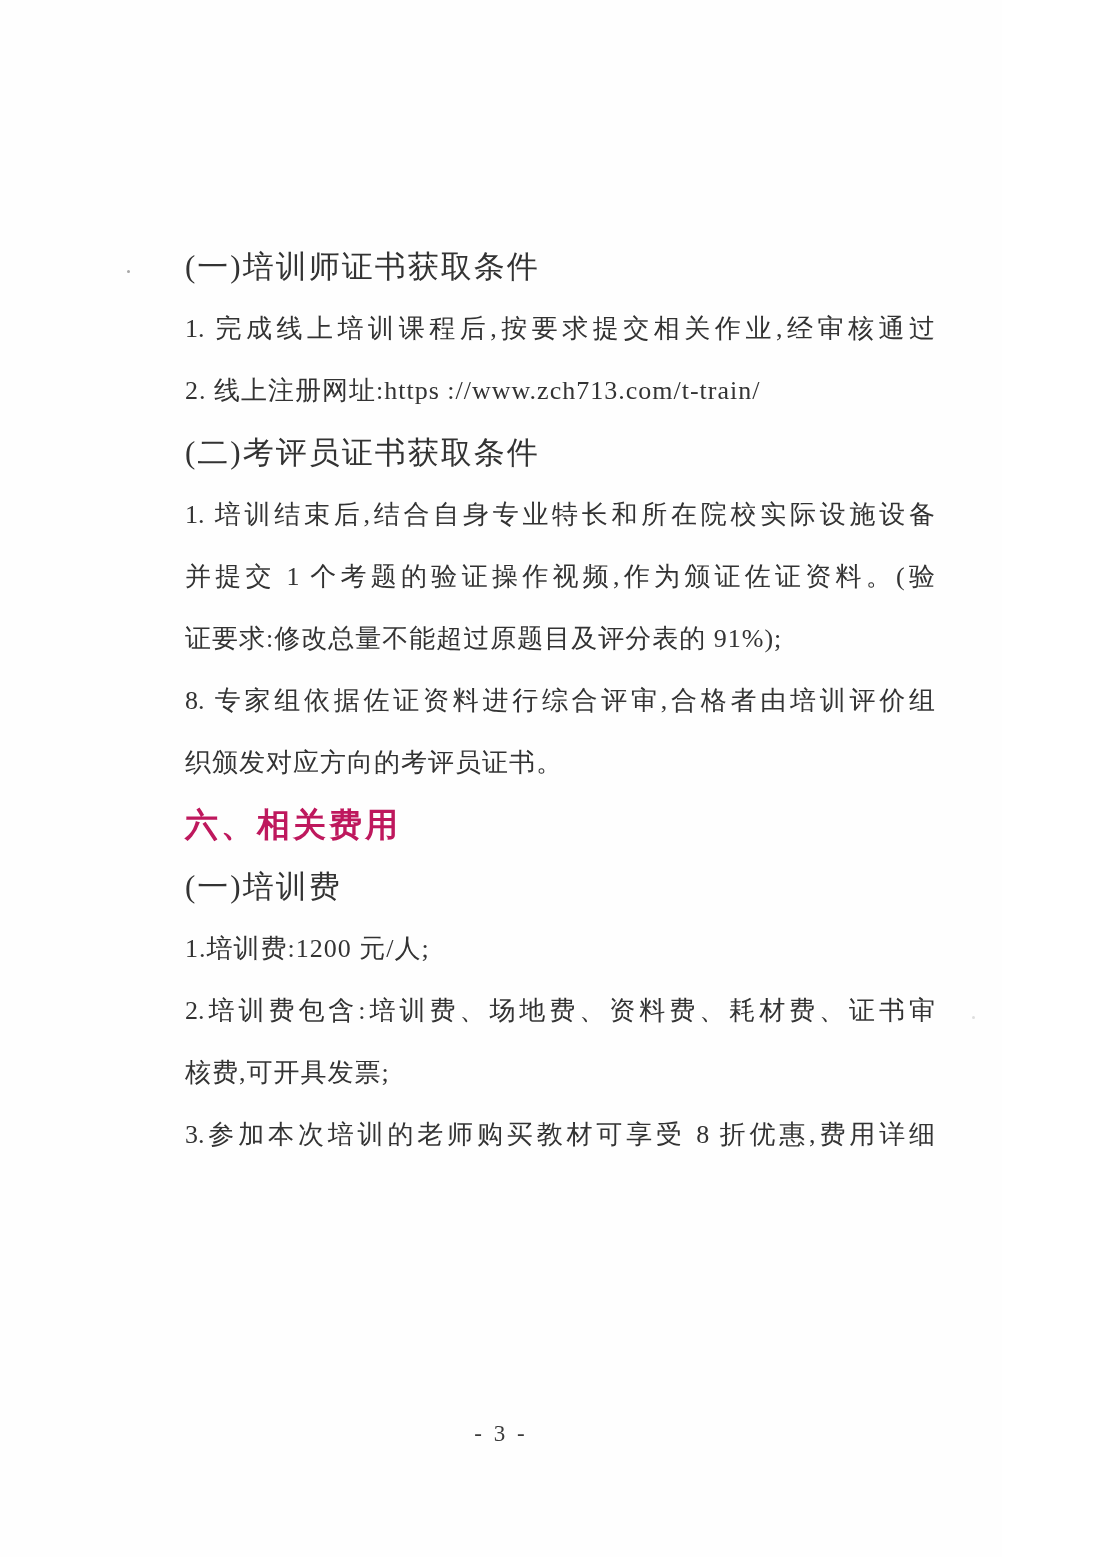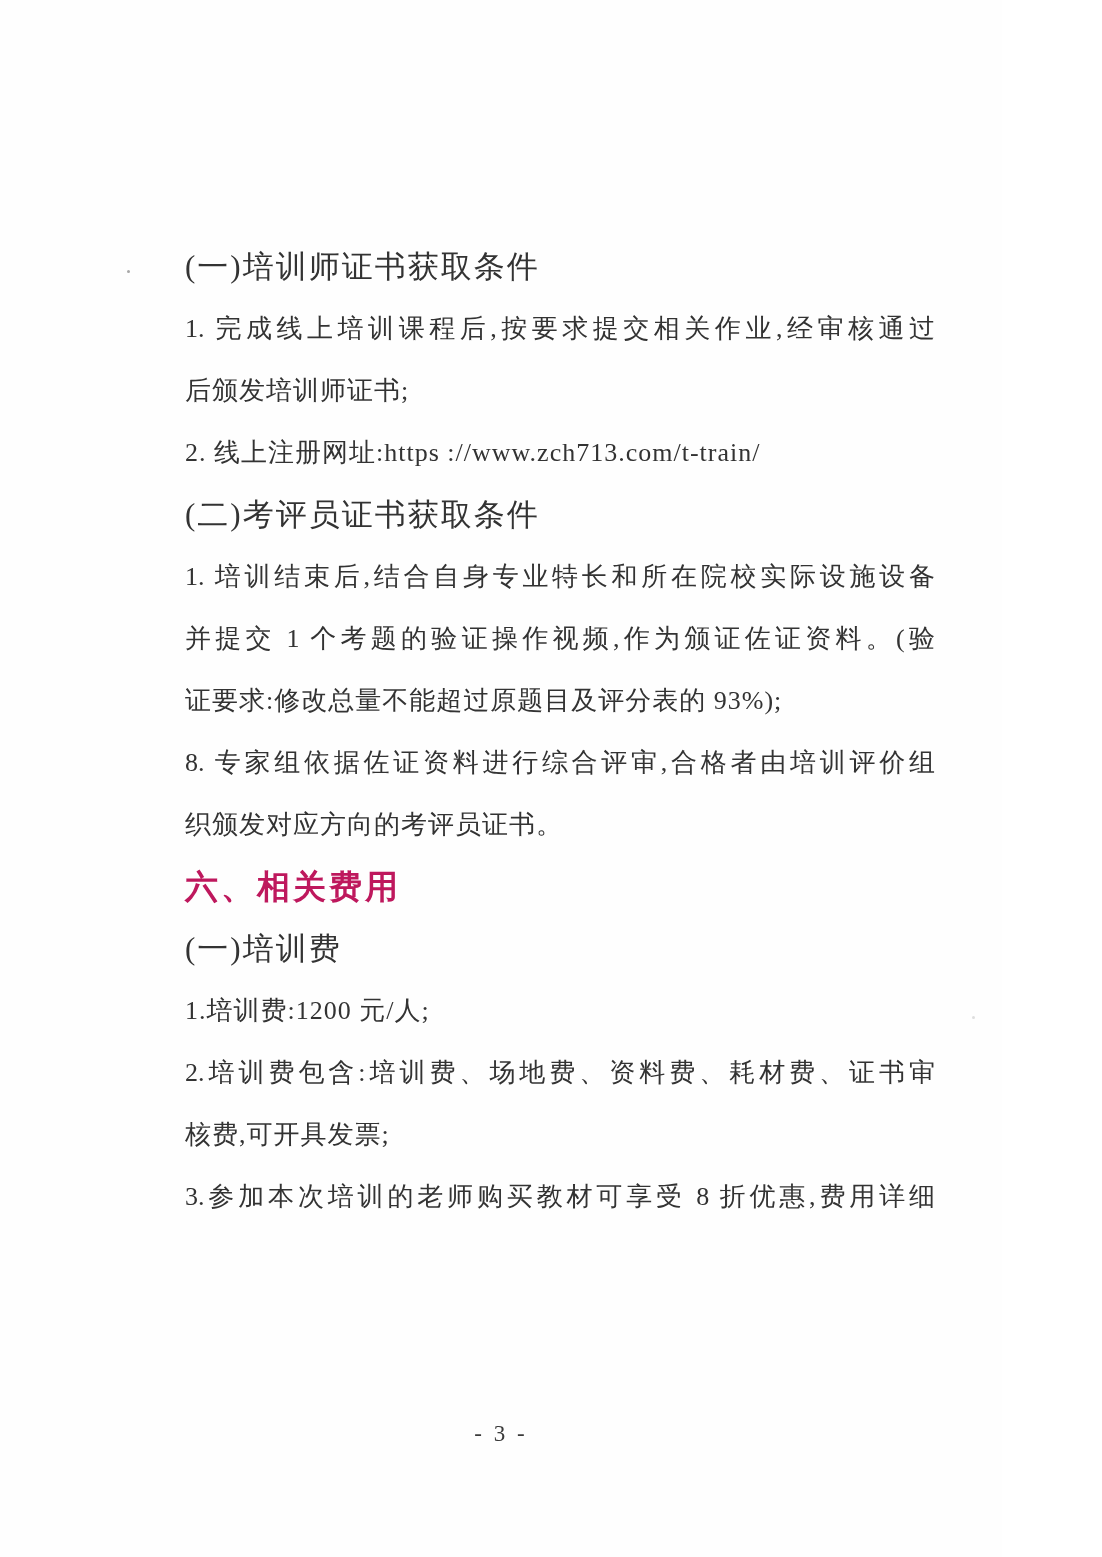--- a/index.html
+++ b/index.html
@@ -87,26 +87,25 @@
   }
 </style>
 </head>
 <body>
 
 <div class="page">
 
   <div class="content">
     <div class="line sub">(一)培训师证书获取条件</div>
     <div class="line fill">1. 完成线上培训课程后,按要求提交相关作业,经审核通过</div>
-    <div class="line">后颁发培训师证书;</div>
     <div class="line">2. 线上注册网址:https ://www.zch713.com/t-train/</div>
     <div class="line sub">(二)考评员证书获取条件</div>
     <div class="line fill">1. 培训结束后,结合自身专业特长和所在院校实际设施设备</div>
     <div class="line fill">并提交 1 个考题的验证操作视频,作为颁证佐证资料。(验</div>
-    <div class="line">证要求:修改总量不能超过原题目及评分表的 93%);</div>
+    <div class="line">证要求:修改总量不能超过原题目及评分表的 91%);</div>
     <div class="line fill">8. 专家组依据佐证资料进行综合评审,合格者由培训评价组</div>
     <div class="line">织颁发对应方向的考评员证书。</div>
     <div class="line h1">六、相关费用</div>
     <div class="line sub">(一)培训费</div>
     <div class="line">1.培训费:1200 元/人;</div>
     <div class="line fill">2.培训费包含:培训费、场地费、资料费、耗材费、证书审</div>
     <div class="line">核费,可开具发票;</div>
     <div class="line fill">3.参加本次培训的老师购买教材可享受 8 折优惠,费用详细</div>
   </div>
 

